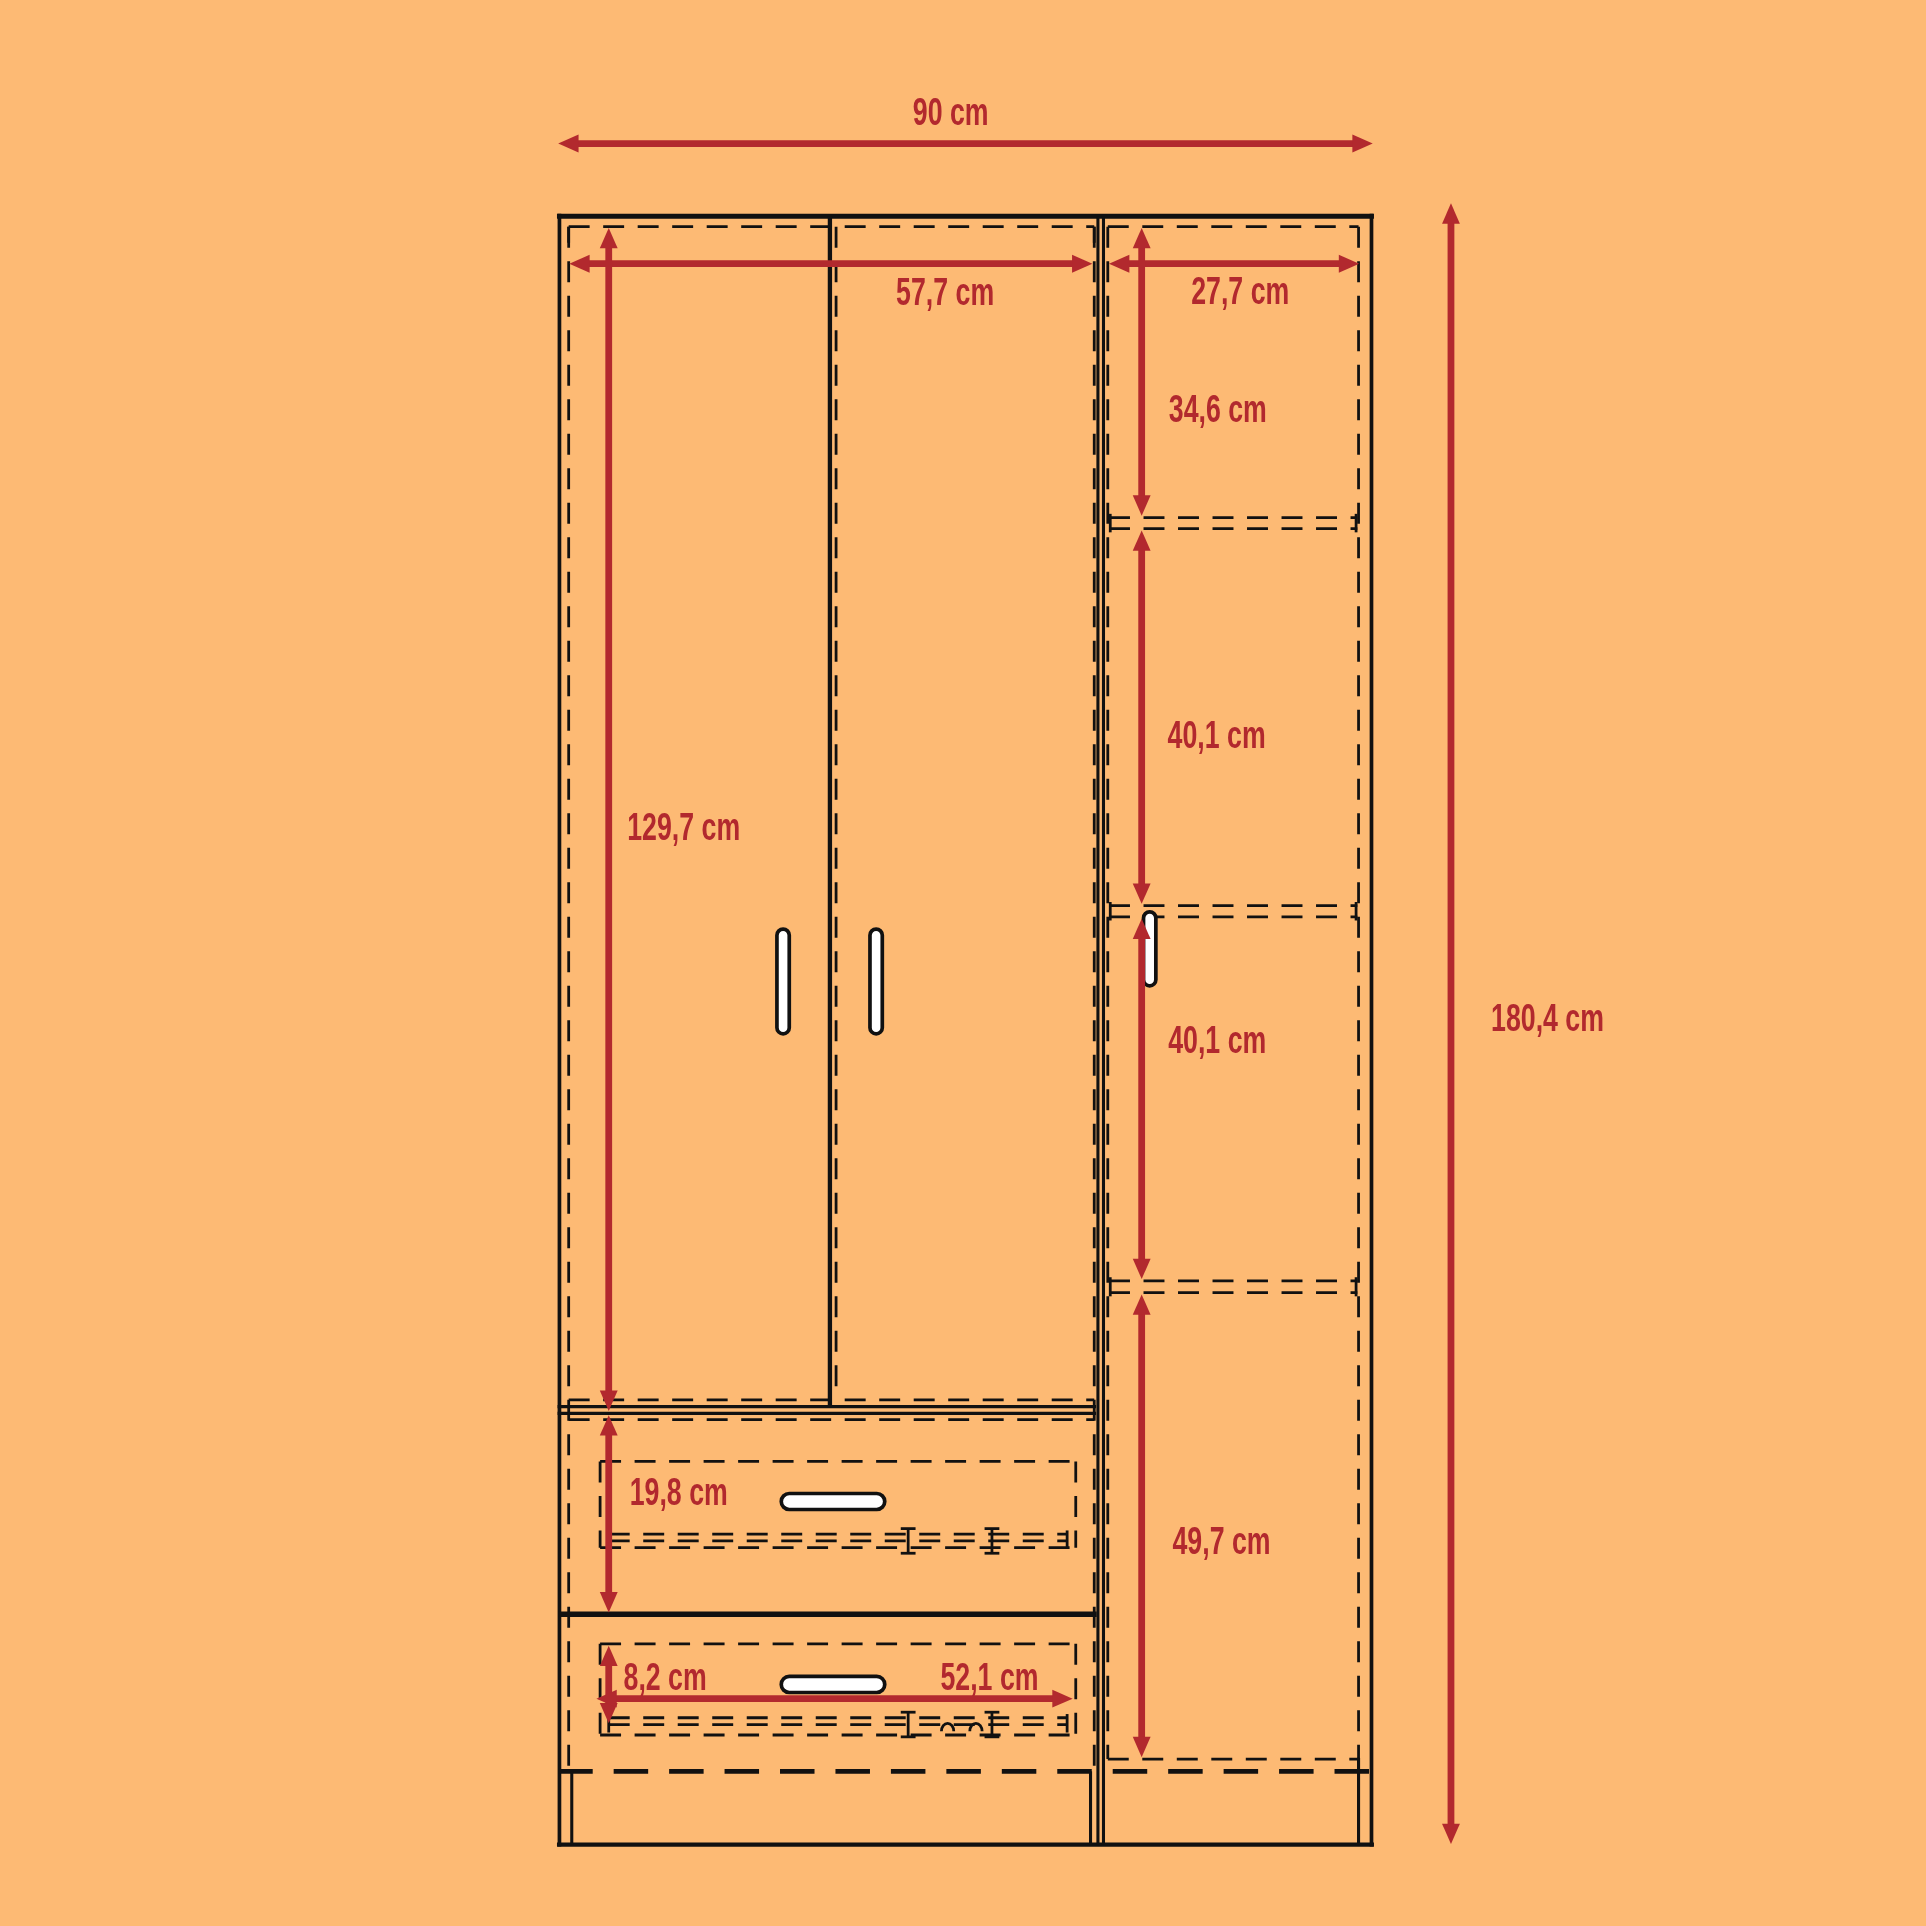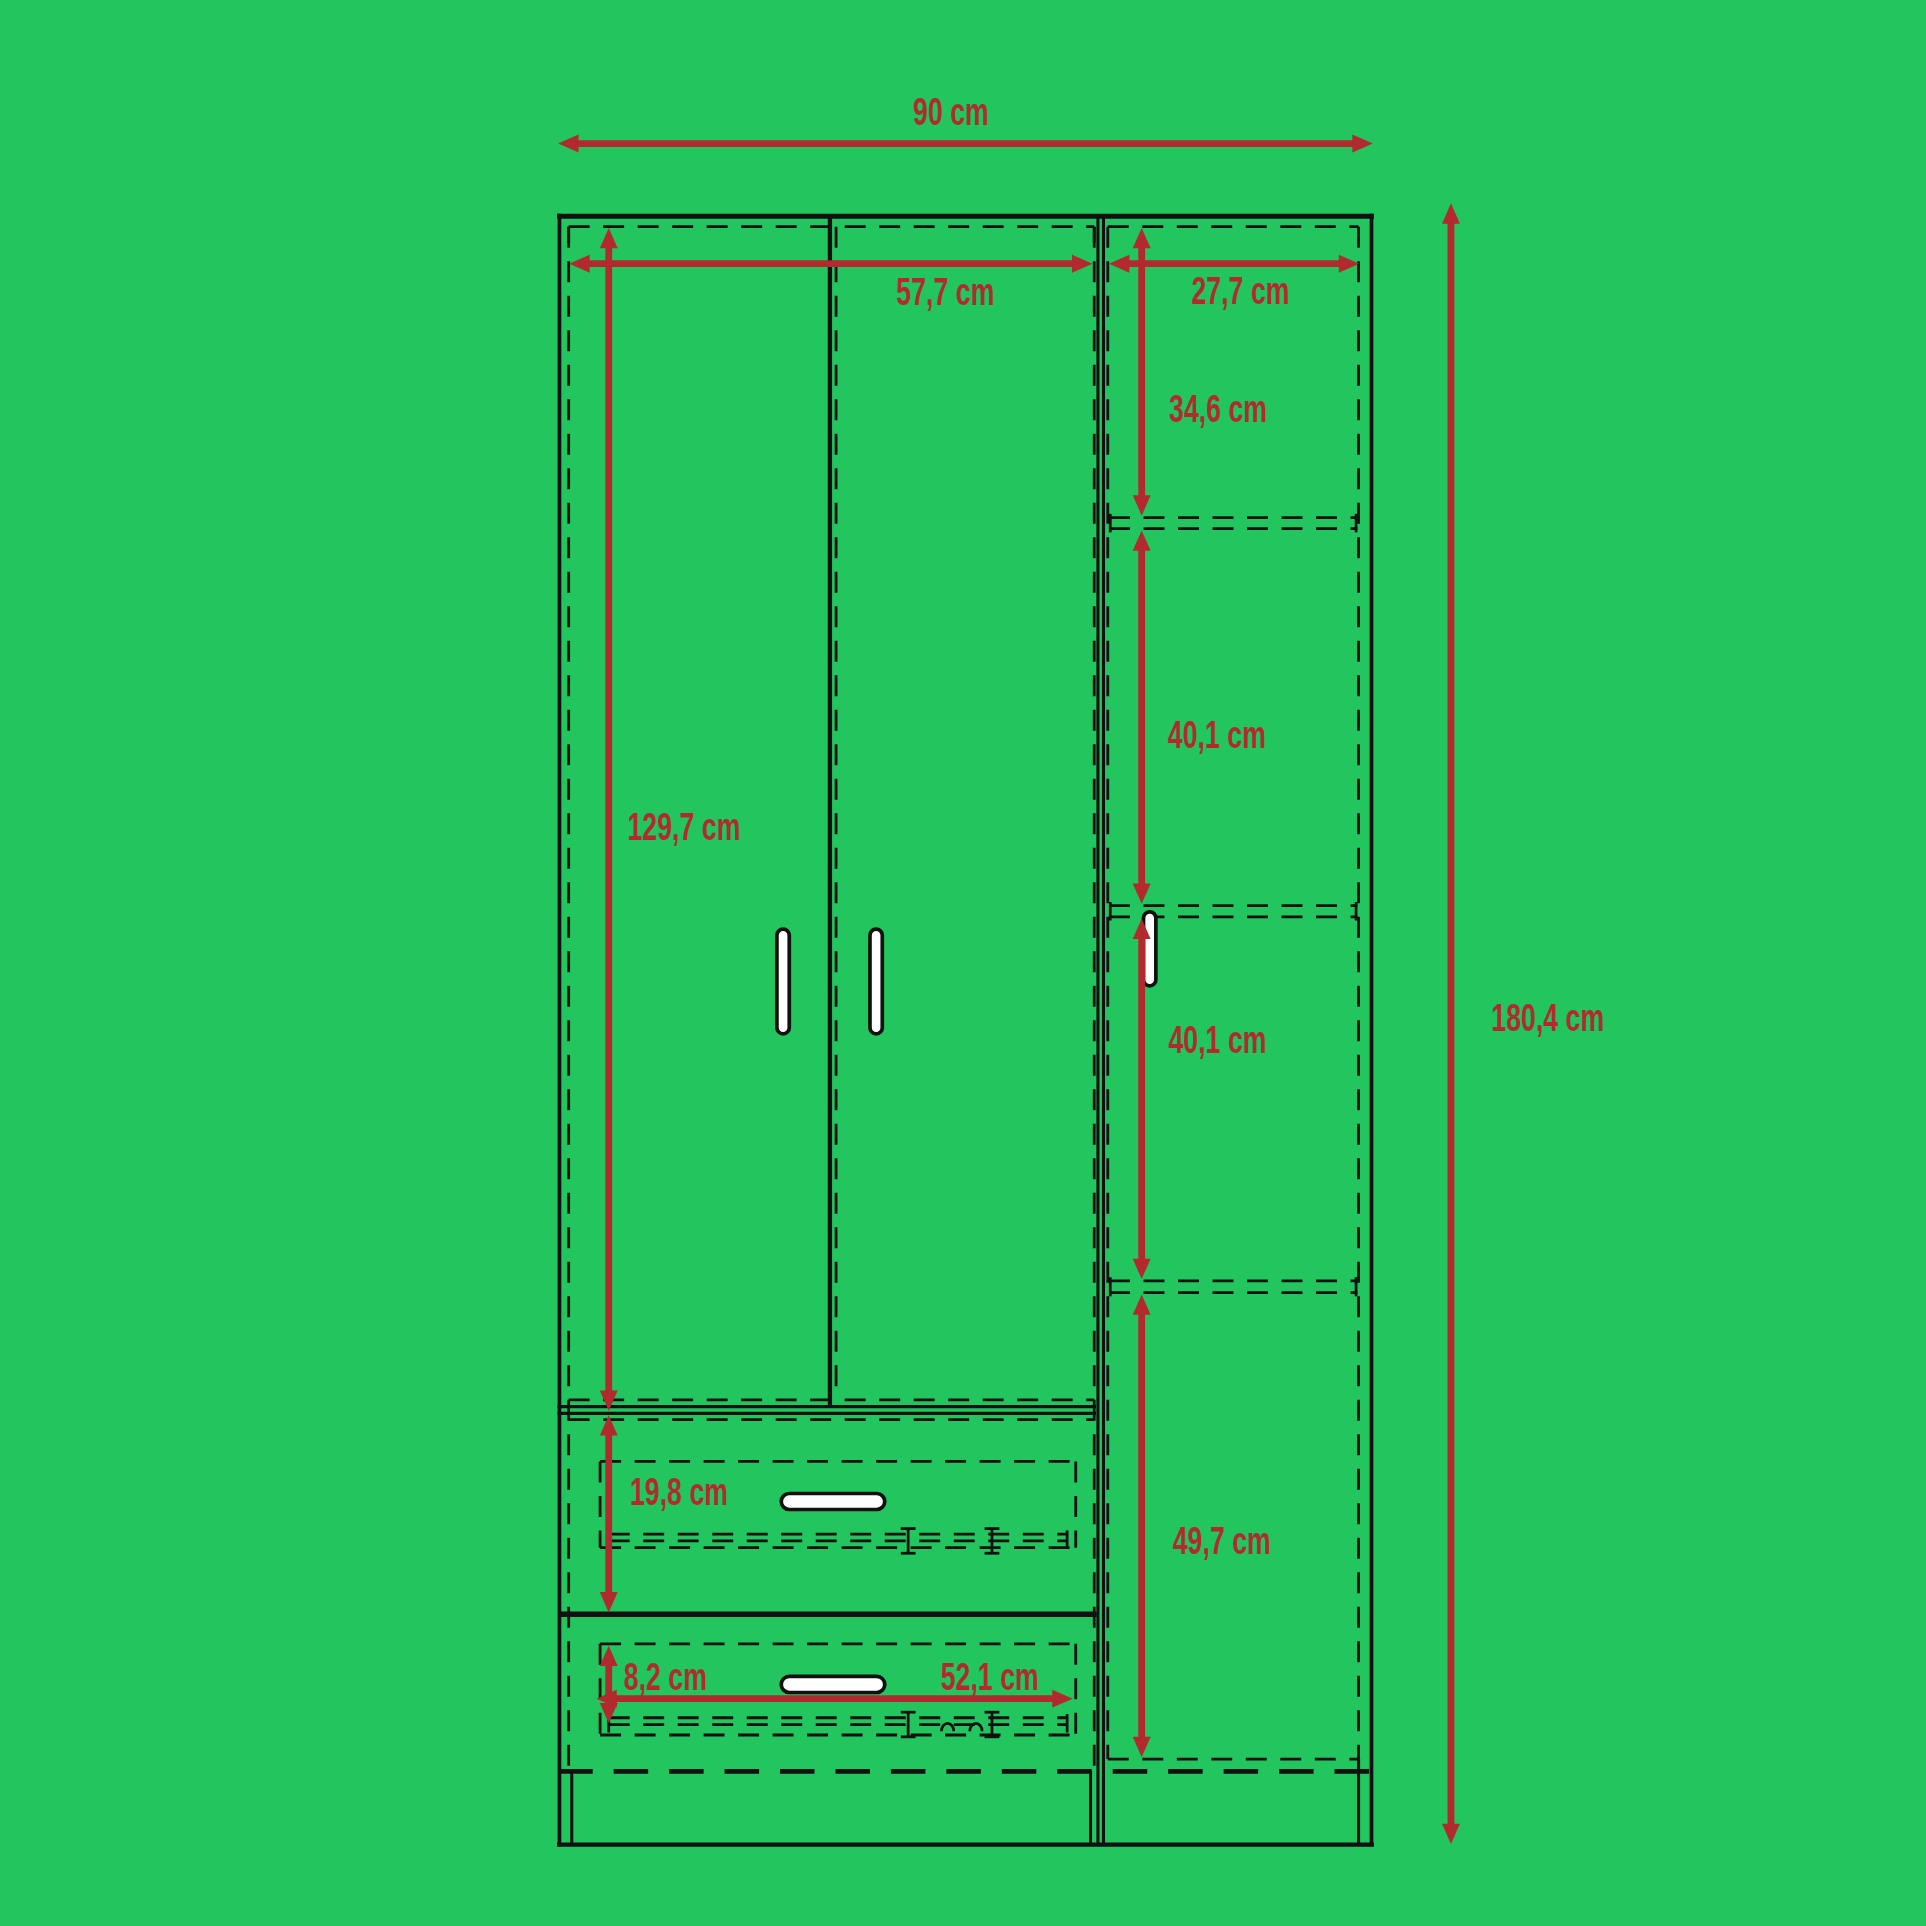--- a/index.html
+++ b/index.html
@@ -1,16 +1,16 @@
 <!DOCTYPE html>
 <html style="font-size:10px"><head>
 <meta charset="utf-8">
 <style>
   html,body{margin:0;padding:0;background:#ffffff;}
-  .stage{position:relative;width:1926px;height:1926px;background:#22c55e;overflow:hidden;}
+  .stage{position:relative;width:1926px;height:1926px;background:#fdba74;overflow:hidden;}
   svg{position:absolute;inset:0;display:block;}
   .k{stroke:#111111;fill:none;stroke-linecap:butt;}
   .dash{stroke:#111111;fill:none;stroke-width:4.5;stroke-dasharray:34 22;}
   .shelfdash{stroke:#111111;fill:none;stroke-width:4.5;stroke-dasharray:34 22;}
   .tick{stroke:#111111;fill:none;stroke-width:4.5;}
   .handle{stroke:#111111;fill:#ffffff;stroke-width:6;}
   .red{stroke:#B2292E;fill:none;stroke-width:11;}
   .redhead{fill:#B2292E;stroke:none;}
   .dim-label{font:700 62px "Liberation Sans","DejaVu Sans",sans-serif;fill:#B2292E;}
 </style>

